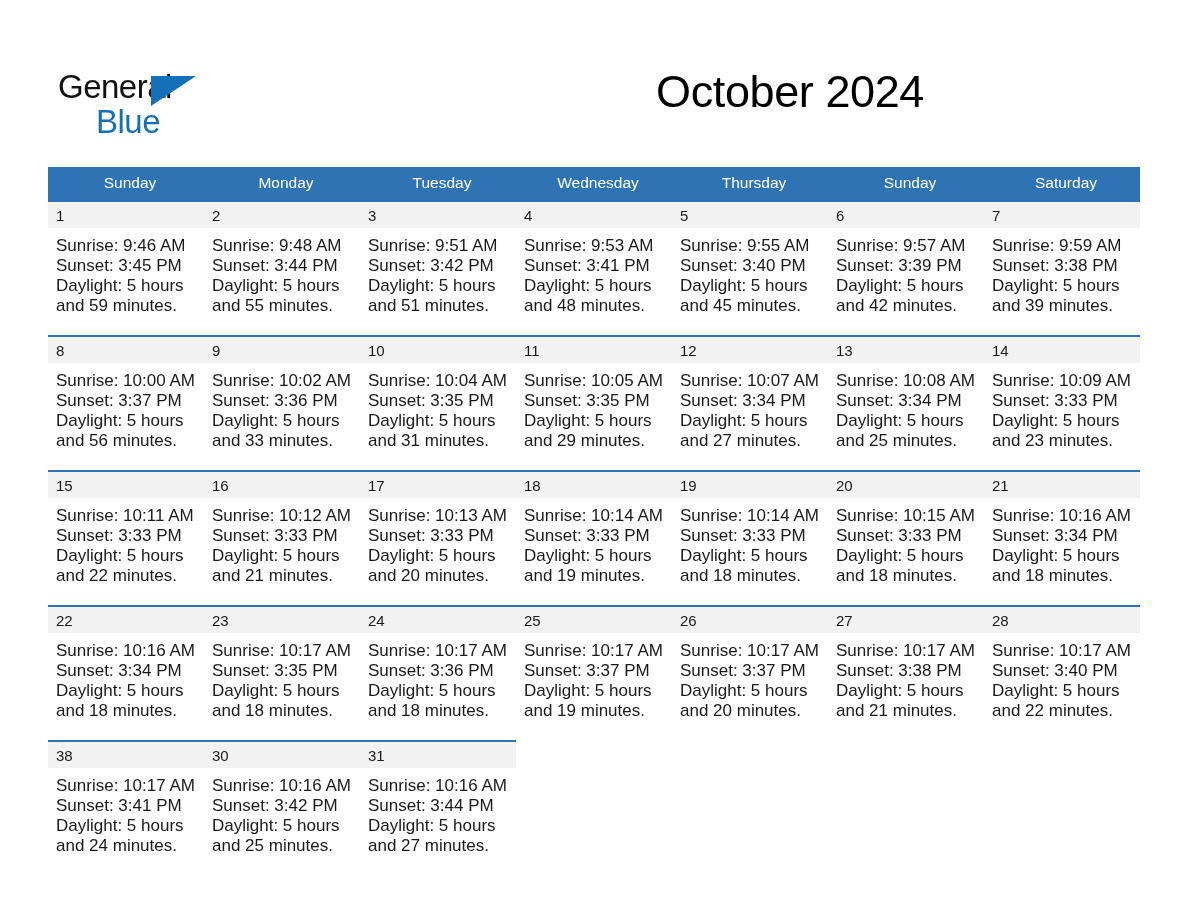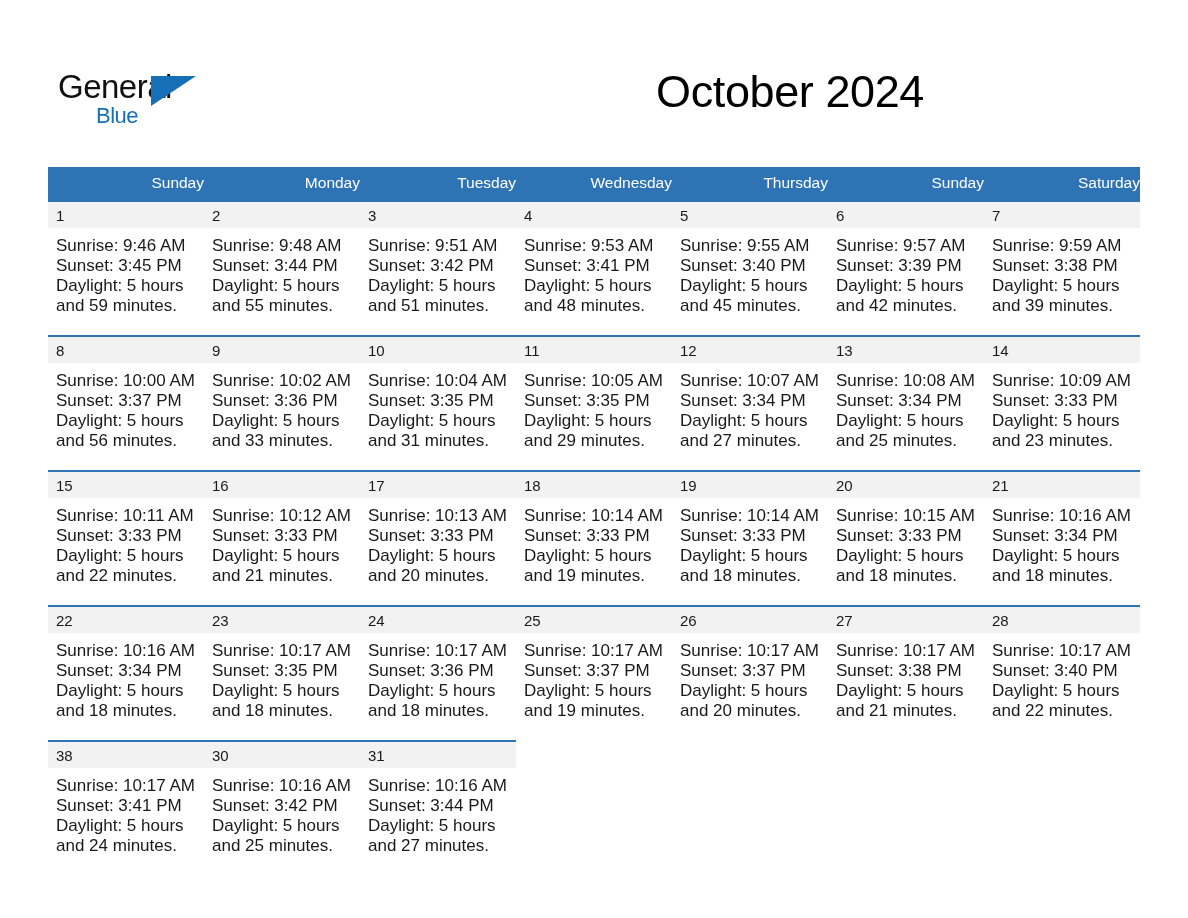--- a/index.html
+++ b/index.html
@@ -54,21 +54,21 @@
     top: 8px;
     width: 0;
     height: 0;
     border-left: 45px solid #1570b8;
     border-bottom: 30px solid transparent;
   }
   .brand-blue {
     position: absolute;
     left: 48px;
     top: 37px;
-    font-size: 22px;
+    font-size: 33px;
     letter-spacing: -0.5px;
     color: #1570b8;
     line-height: 1;
   }
   .title-block {
     text-align: right;
     flex: 1 1 auto;
     padding-top: 0;
   }
   .month-title {
@@ -92,21 +92,21 @@
     margin-top: 23px;
     width: 1092px;
     border-collapse: collapse;
     table-layout: fixed;
   }
   .calendar th {
     background: #2e74b5;
     color: #ffffff;
     font-weight: normal;
     font-size: 15.5px;
-    text-align: right;
+    text-align: center;
     padding: 7px 0 8px 8px;
     border: none;
   }
   .calendar td {
     vertical-align: top;
     padding: 0;
     border: none;
     width: 156px;
     height: 135px;
     box-sizing: border-box;

